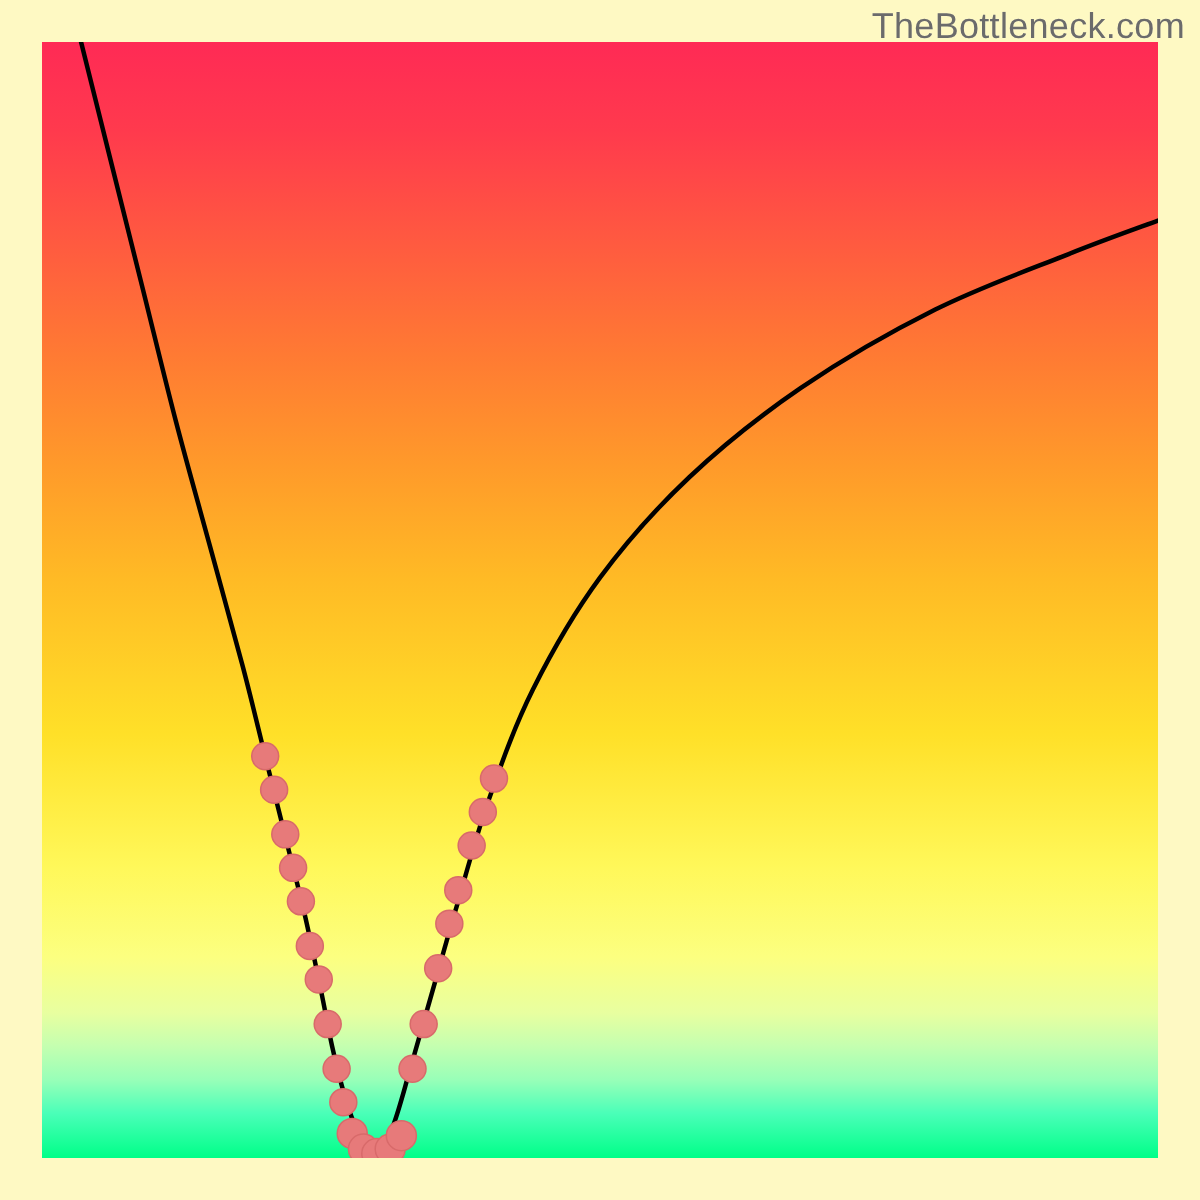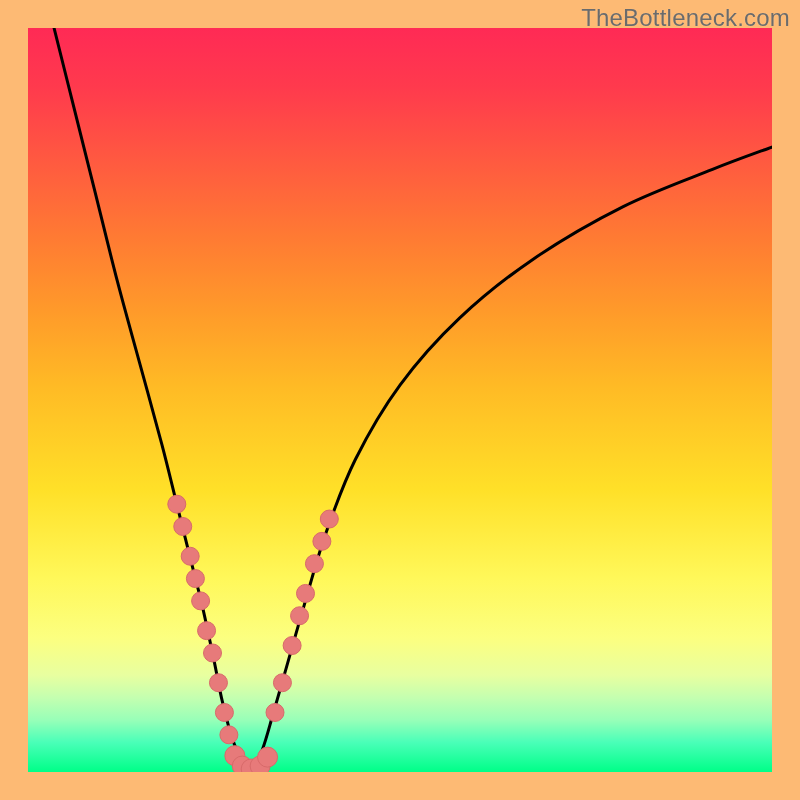--- a/index.html
+++ b/index.html
@@ -8,21 +8,21 @@
     width: 800px;
     height: 800px;
     overflow: hidden;
     background: #000;
     font-family: Arial, Helvetica, sans-serif;
   }
   .frame {
     position: absolute;
     left: 0; top: 0;
     width: 800px; height: 800px;
-    background: #fdba74;
+    background: #fef9c3;
   }
   .plot {
     position: absolute;
     left: 28px;
     top: 28px;
     width: 744px;
     height: 744px;
     overflow: hidden;
   }
   .gradient {

